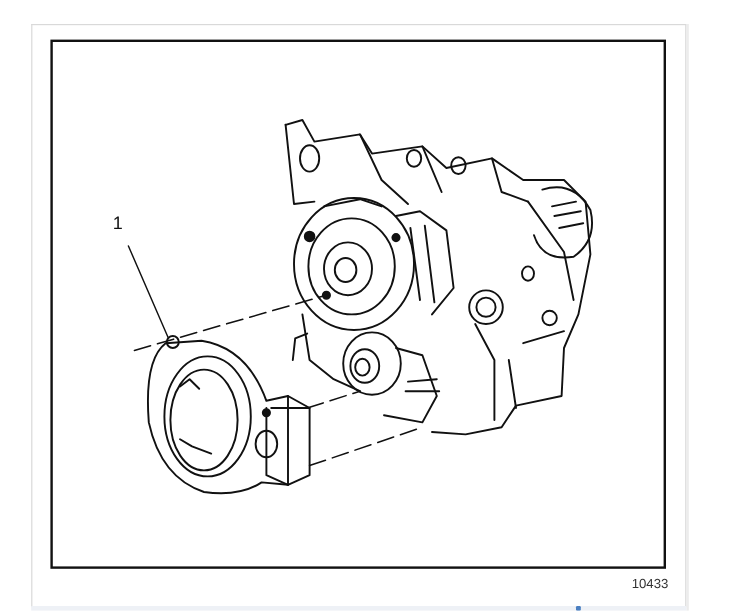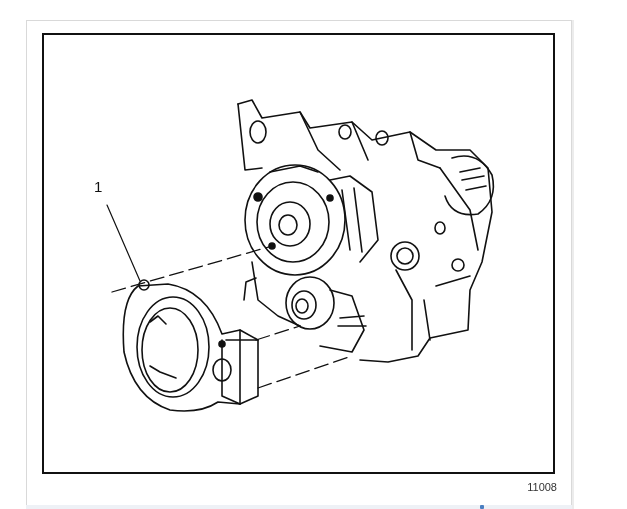--- a/index.html
+++ b/index.html
@@ -84,15 +84,15 @@
   <g stroke-dasharray="14 6" stroke-width="1.3">
     <path d="M112 292 L272 246"></path>
     <path d="M256 340 L300 326"></path>
     <path d="M258 388 L352 356"></path>
   </g>
 
   <path d="M107 205 L140 281" stroke-width="1.2"></path>
 </svg>
 
 <div class="callout">1</div>
-<div class="fig-id">11008</div>
+<div class="fig-id">10433</div>
 <div class="bottom-strip"></div>
 <div class="bottom-mark"></div>
 
 </body></html>

